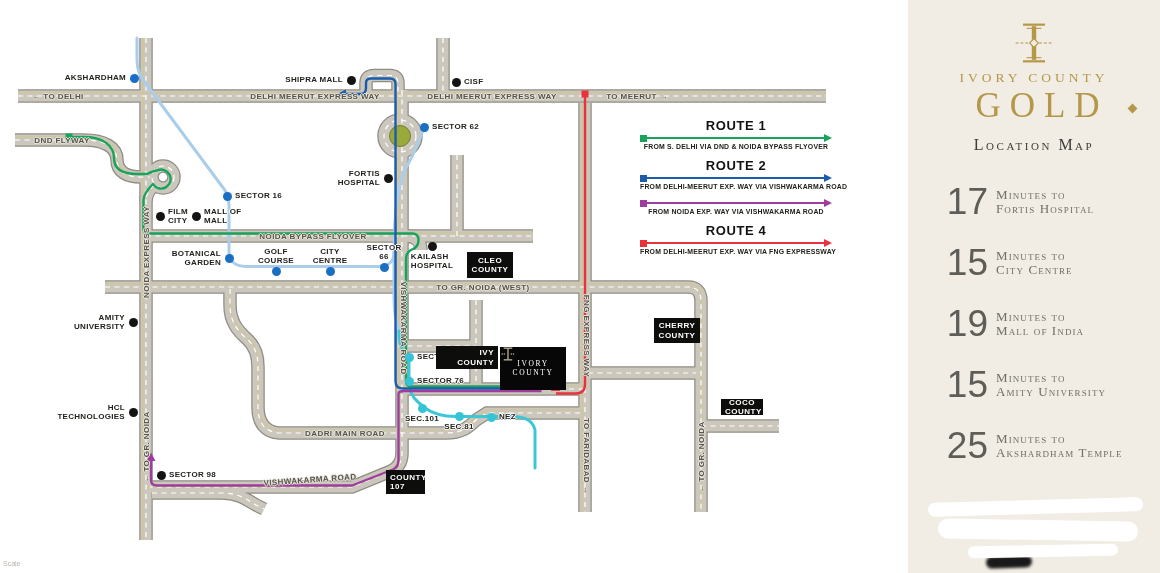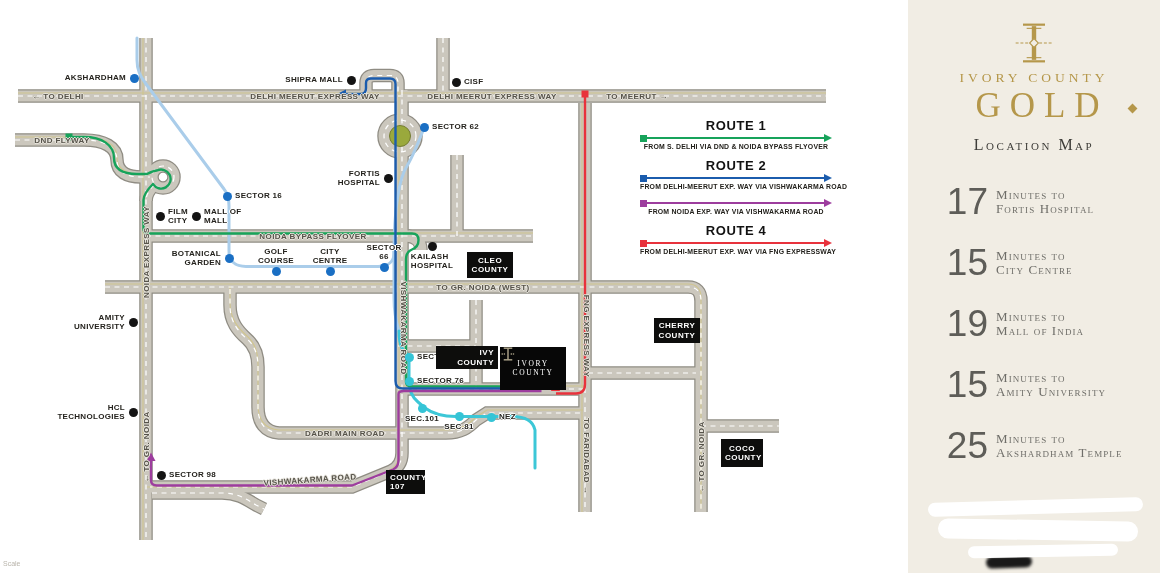--- a/index.html
+++ b/index.html
@@ -323,21 +323,21 @@
           <span>COUNTY</span>
         </div>
         <div class="cbox align-right" style="left: 436px; top: 303px; width: 62px; height: 23px; margin-top: 43px;">
           <span>IVY</span>
           <span>COUNTY</span>
         </div>
         <div class="cbox align-center" style="left: 654px; top: 318px; width: 46px; height: 25px;">
           <span>CHERRY</span>
           <span>COUNTY</span>
         </div>
-        <div class="cbox align-center" style="left: 721px; top: 399px; width: 42px; height: 28px; margin-top: 40px;">
+        <div class="cbox align-center" style="left: 721px; top: 399px; width: 42px; height: 16px;">
           <span>COCO</span>
           <span>COUNTY</span>
         </div>
         <div class="cbox align-left" style="left: 386px; top: 470px; width: 39px; height: 24px;">
           <span>COUNTY</span>
           <span>107</span>
         </div>
       </div>
 
     <div class="site-box">

